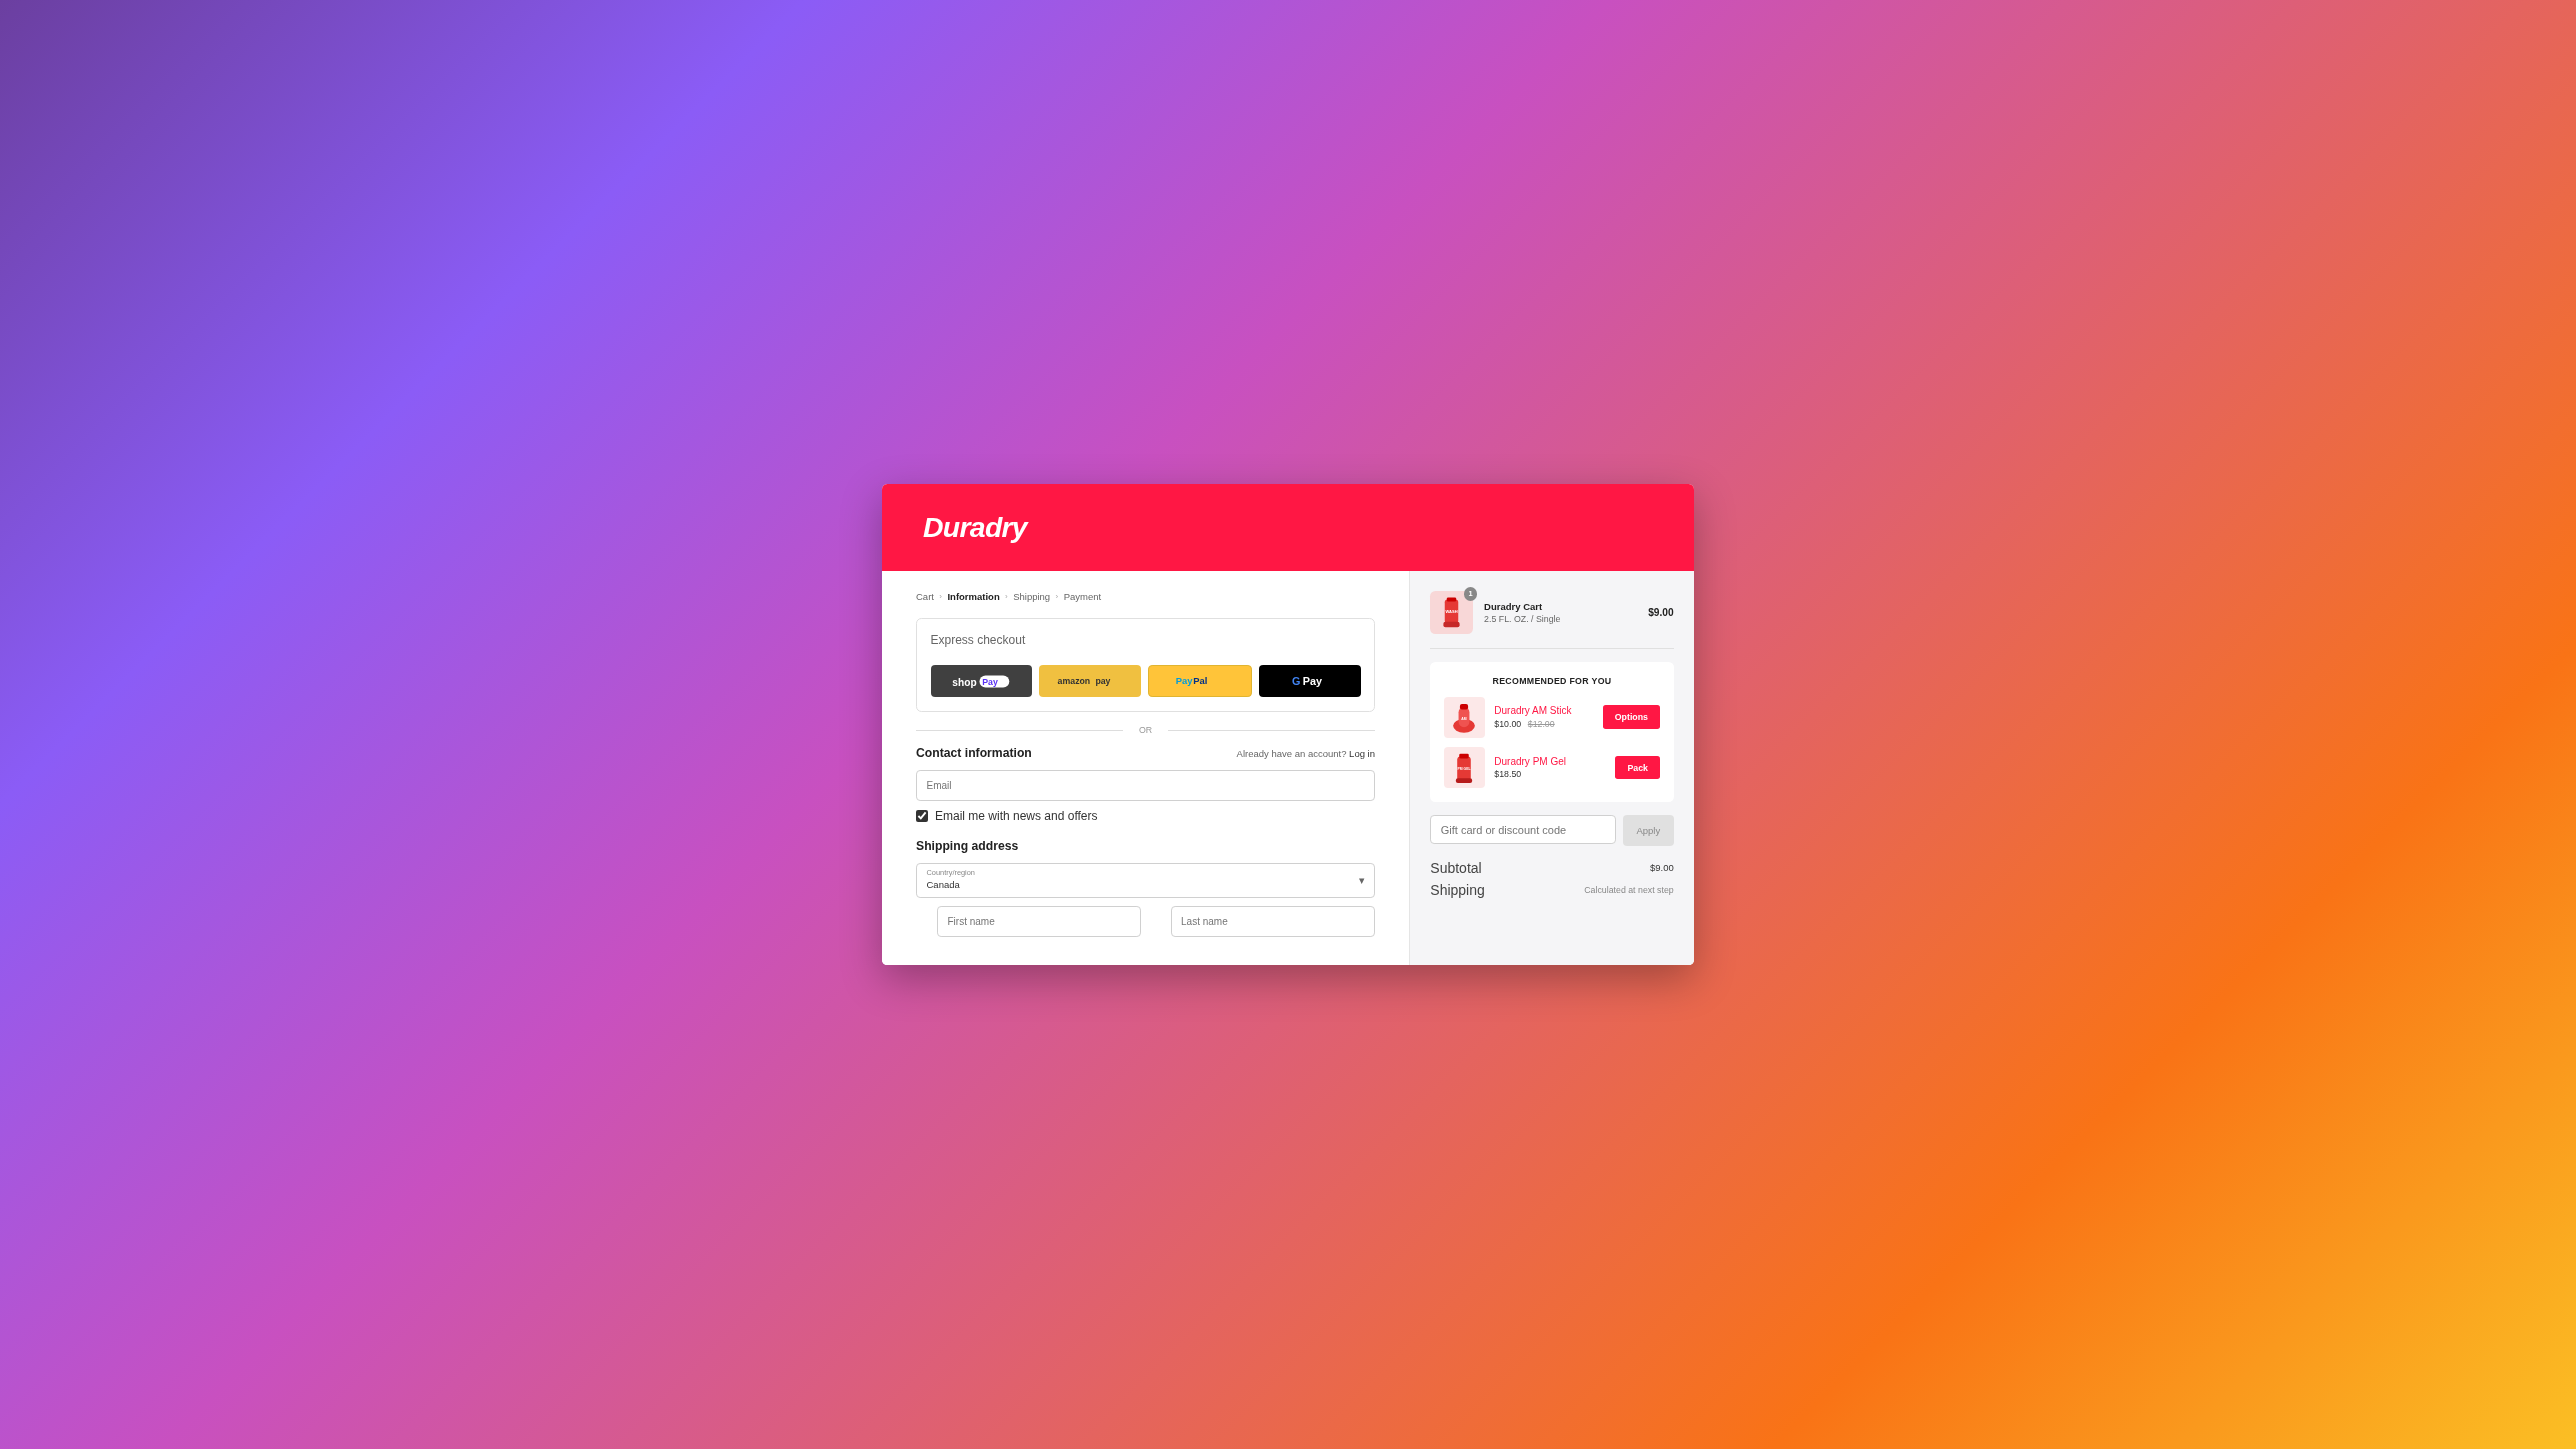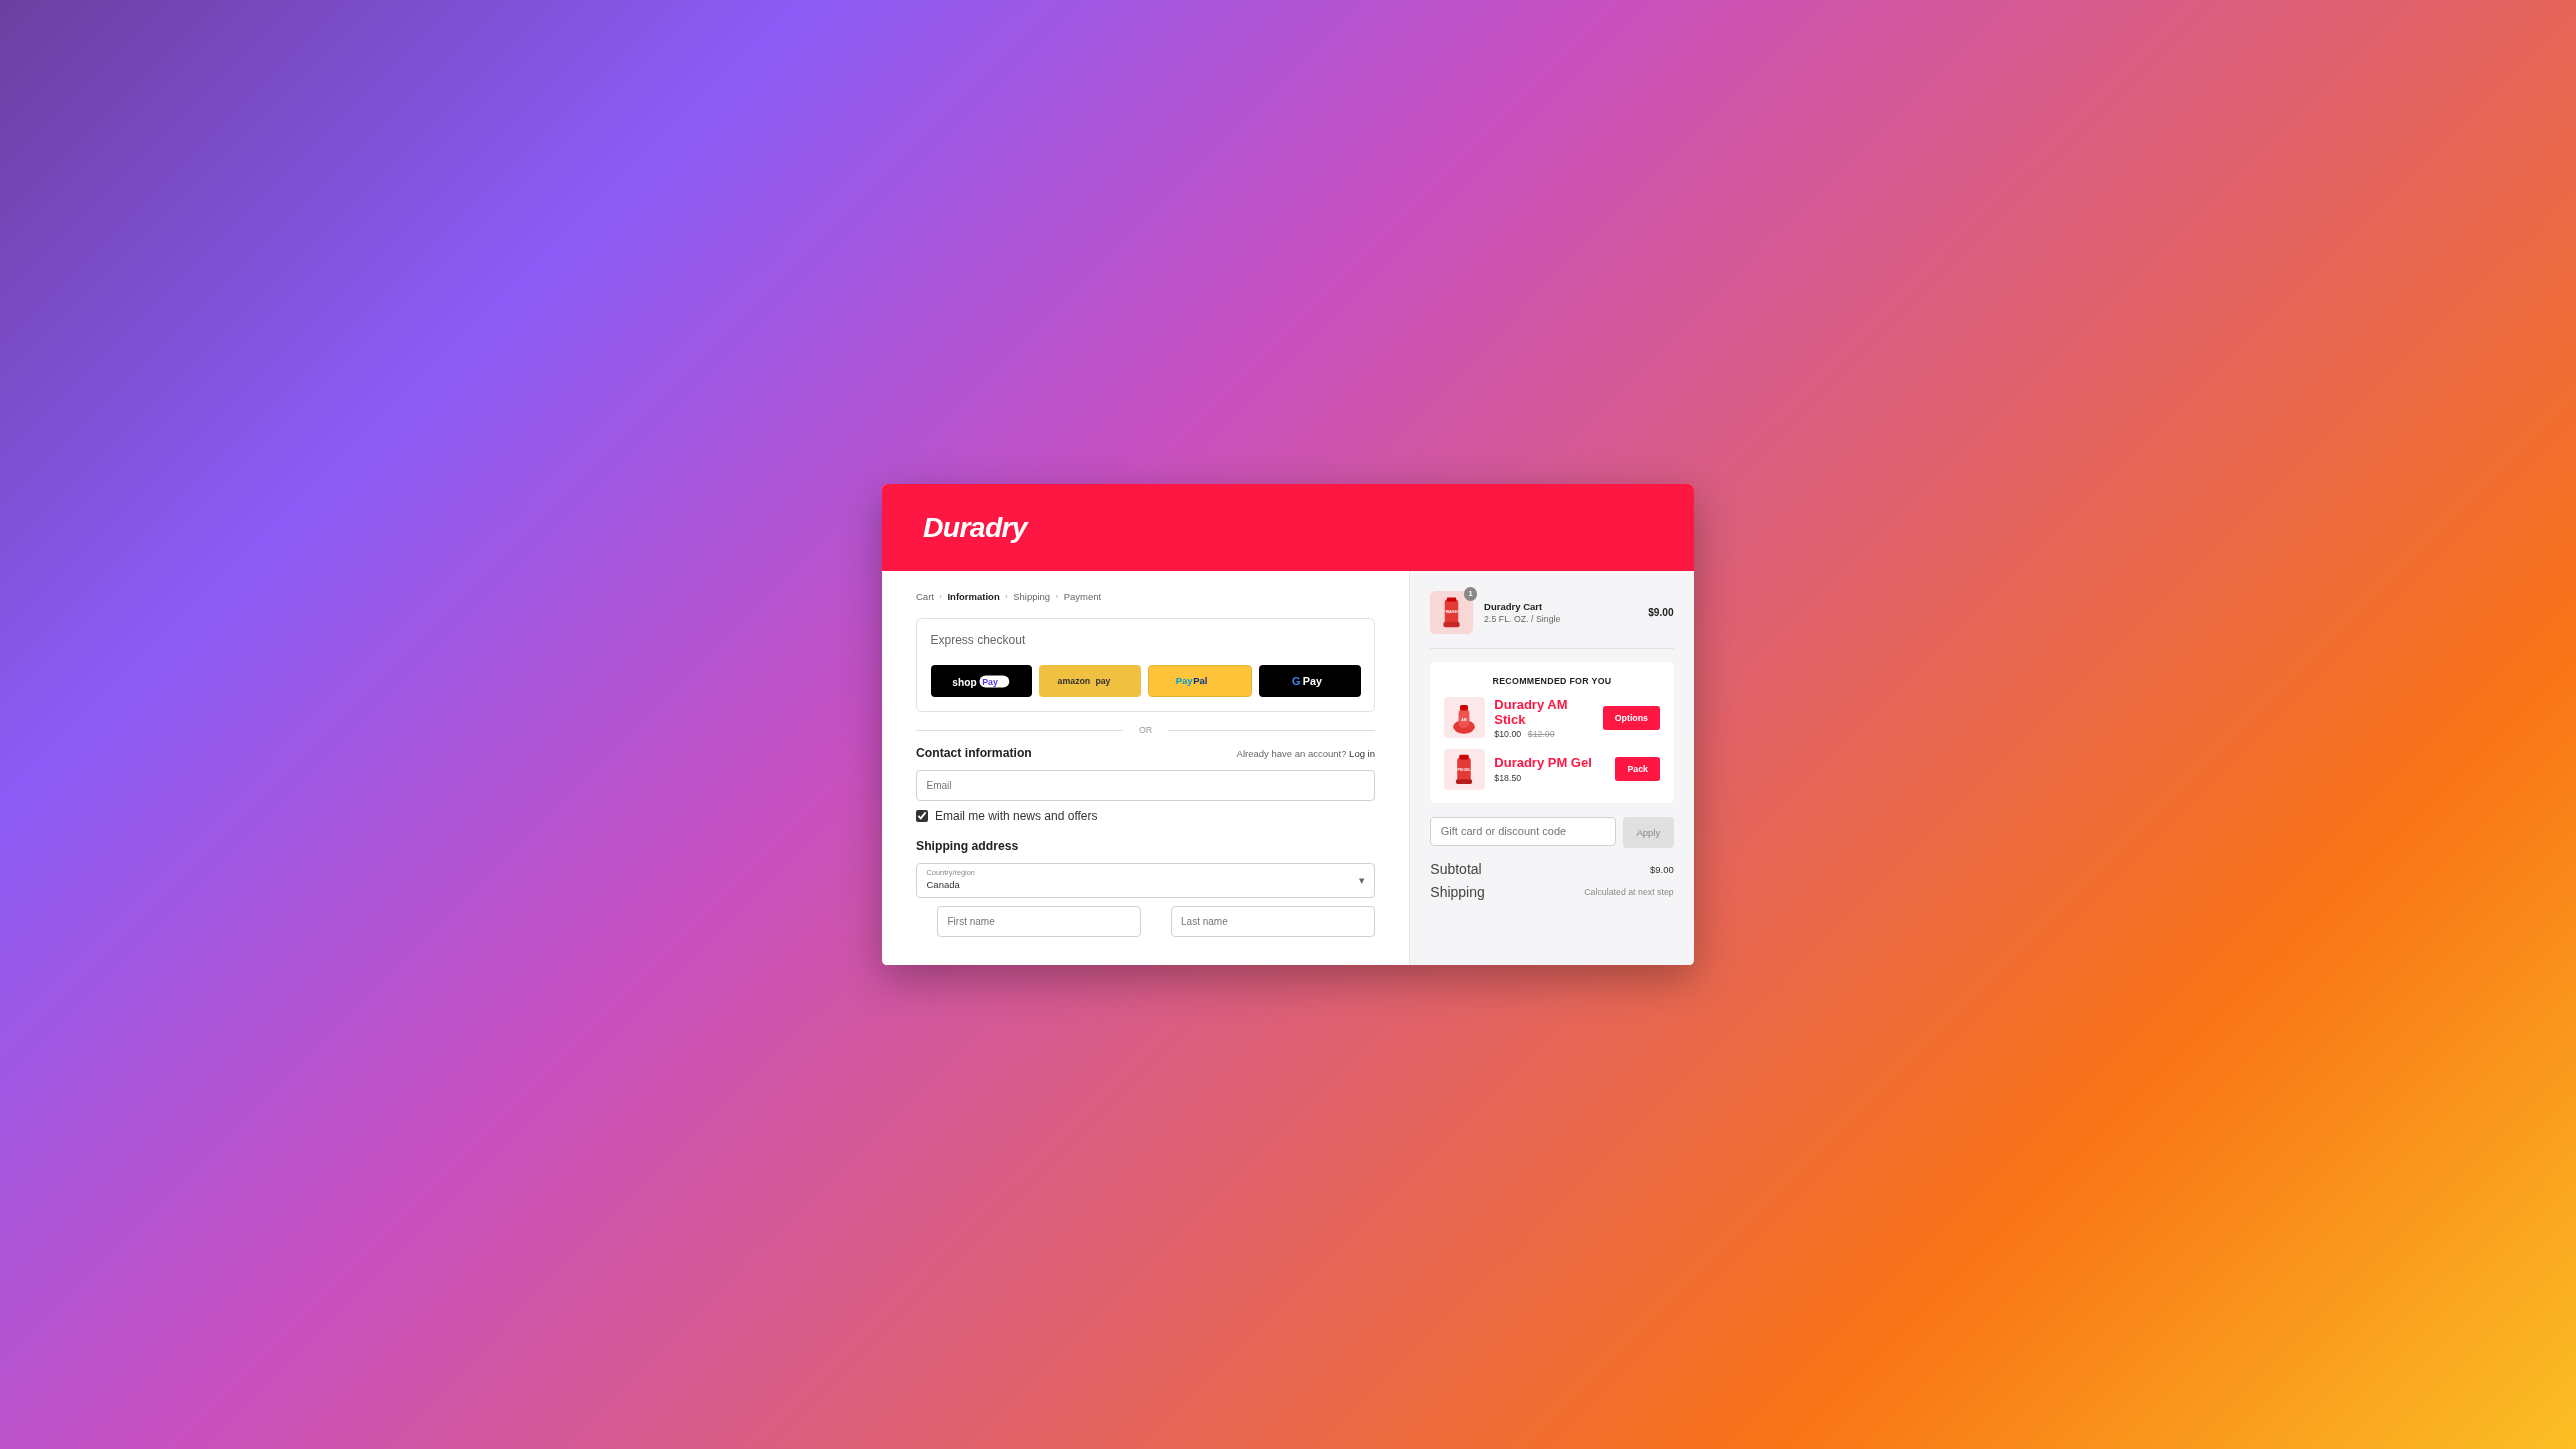--- a/index.html
+++ b/index.html
@@ -85,21 +85,21 @@
       border: none;
       border-radius: 4.1px;
       cursor: pointer;
       display: flex;
       align-items: center;
       justify-content: center;
       font-weight: 600;
       font-size: 10.2px;
     }
     .btn-shoppay {
-      background: #000000;
+      background: #404040;
       color: white;
     }
     .btn-amazonpay {
       background: #f0c040;
       color: #333;
     }
     .btn-paypal {
       background: #ffc439;
       color: #003087;
       border: 0.7px solid #e0b430;
@@ -304,22 +304,22 @@
       border-radius: 4.1px;
       display: flex;
       align-items: center;
       justify-content: center;
       flex-shrink: 0;
     }
     .rec-details {
       flex: 1;
     }
     .rec-name {
-      font-size: 13px;
-      font-weight: 700;
+      font-size: 10px;
+      font-weight: 400;
       color: #ff1744;
       margin-bottom: 2.7px;
     }
     .rec-price {
       font-size: 8.8px;
       color: #333;
     }
     .rec-price-original {
       text-decoration: line-through;
       color: #999;

